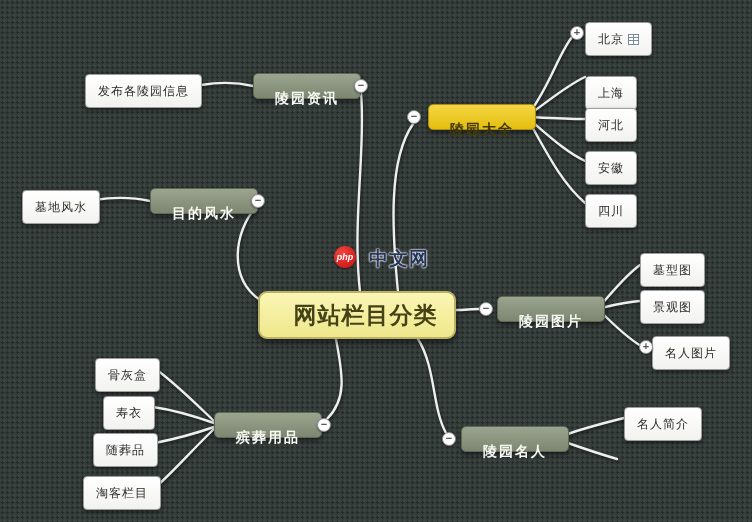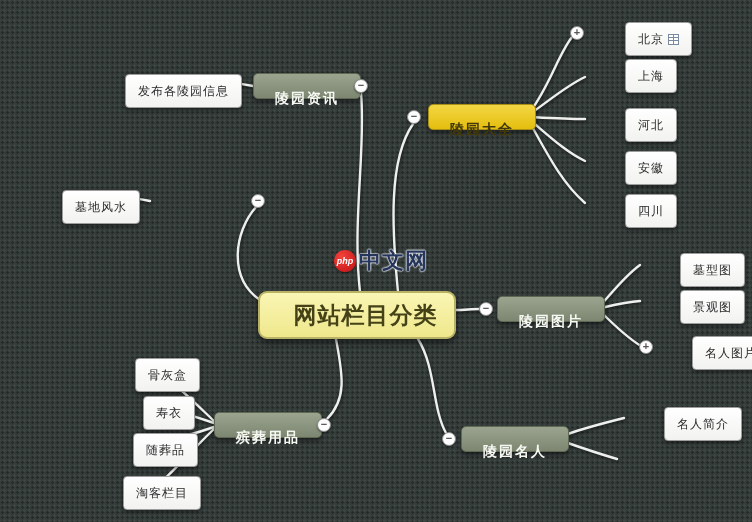--- a/index.html
+++ b/index.html
@@ -40,38 +40,38 @@
   .branch.yellow{
     background:linear-gradient(#f3d644,#e4be0e);
     border:1px solid #a98f13;color:#42380a;
   }
   .leaf{
     height:23px;line-height:21px;padding:16px 12px;
     background:linear-gradient(#ffffff,#f2f2f0);
     border:1px solid #9d9d9d;border-radius:4px;
     font-size:12px;color:#2b2b2b;letter-spacing:1px;
     box-shadow:0 2px 4px rgba(0,0,0,.45);
-    white-space:nowrap;display:flex;align-items:center;justify-content:center;gap:4px;margin-left:40px;
+    white-space:nowrap;display:flex;align-items:center;justify-content:center;gap:4px;
   }
   .toggle{
     position:absolute;z-index:3;width:14px;height:14px;border-radius:50%;
     background:#fdfdfd;border:1px solid #8a8a8a;box-sizing:border-box;
     font-size:11px;line-height:11px;color:#555;text-align:center;font-weight:bold;
     box-shadow:0 1px 2px rgba(0,0,0,.4);cursor:pointer;
   }
-  .logo{position:absolute;z-index:2;display:flex;align-items:center;gap:3px;}
+  .logo{position:absolute;z-index:2;display:flex;gap:13px;}
   .logo-badge{
     width:22px;height:22px;border-radius:50%;
     background:radial-gradient(circle at 35% 30%,#f2433c,#c30f12);
     color:#fff;font-size:9px;font-weight:bold;font-style:italic;
     display:flex;align-items:center;justify-content:center;
     box-shadow:0 1px 2px rgba(0,0,0,.5);
   }
   .logo-text{
-    font-size:22px;font-weight:bold;color:#25355c;letter-spacing:1px;
+    font-size:19px;font-weight:bold;color:#25355c;letter-spacing:1px;
     text-shadow:0 0 2px #fff,0 0 2px #fff,0 0 1px #fff;
   }
   .leaf .mini-icon{flex:0 0 auto;}
 </style>
 </head>
 <body>
 
 <div class="stage">
 
   <svg class="links" width="752" height="522" viewBox="0 0 752 522">
@@ -101,37 +101,38 @@
 
   <div class="logo" style="left:334px;top:246px">
     <span class="logo-badge">php</span>
     <span class="logo-text">中文网</span>
   </div>
 
   <div class="node center-node" style="left:258px;top:291px">网站栏目分类</div>
 
   <div class="node branch" style="left:253px;top:73px">陵园资讯</div>
   <div class="node branch yellow" style="left:428px;top:104px">陵园大全</div>
+  <div class="node branch" style="left:150px;top:188px">目的风水</div>
   <div class="node branch" style="left:497px;top:296px">陵园图片</div>
   <div class="node branch" style="left:214px;top:412px">殡葬用品</div>
   <div class="node branch" style="left:461px;top:426px">陵园名人</div>
 
   <div class="node leaf" style="left:85px;top:74px">发布各陵园信息</div>
 
   <div class="node leaf" style="left:585px;top:22px">
     <span>北京</span>
     <svg class="mini-icon" width="11" height="11" viewBox="0 0 11 11">
       <rect x="0.5" y="0.5" width="10" height="10" fill="#fff" stroke="#7a8aa0"></rect>
       <line x1="0.5" y1="3.5" x2="10.5" y2="3.5" stroke="#7a8aa0"></line>
       <line x1="0.5" y1="6.5" x2="10.5" y2="6.5" stroke="#7a8aa0"></line>
       <line x1="5.5" y1="0.5" x2="5.5" y2="10.5" stroke="#7a8aa0"></line>
     </svg>
   </div>
 
-  <div class="node leaf" style="left:585px;top:59px">上海</div>
+  <div class="node leaf" style="left:585px;top:76px">上海</div>
   <div class="node leaf" style="left:585px;top:108px">河北</div>
   <div class="node leaf" style="left:585px;top:151px">安徽</div>
   <div class="node leaf" style="left:585px;top:194px">四川</div>
   <div class="node leaf" style="left:22px;top:190px">墓地风水</div>
   <div class="node leaf" style="left:640px;top:253px">墓型图</div>
   <div class="node leaf" style="left:640px;top:290px">景观图</div>
   <div class="node leaf" style="left:652px;top:336px">名人图片</div>
   <div class="node leaf" style="left:95px;top:358px">骨灰盒</div>
   <div class="node leaf" style="left:103px;top:396px">寿衣</div>
   <div class="node leaf" style="left:93px;top:433px">随葬品</div>

